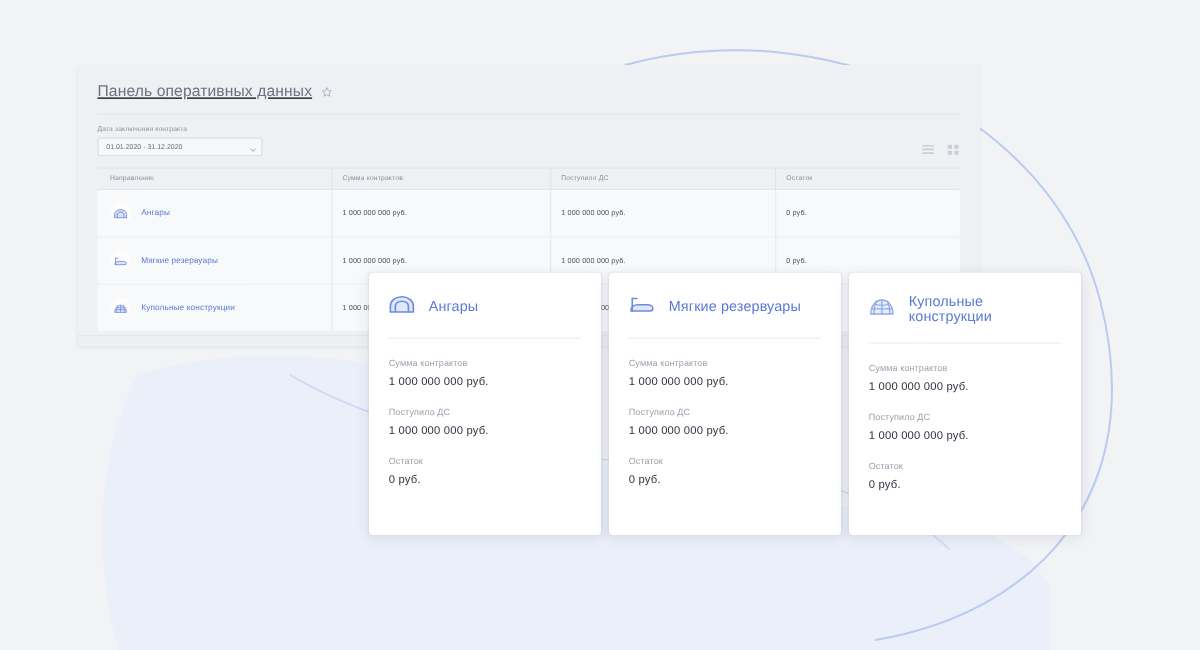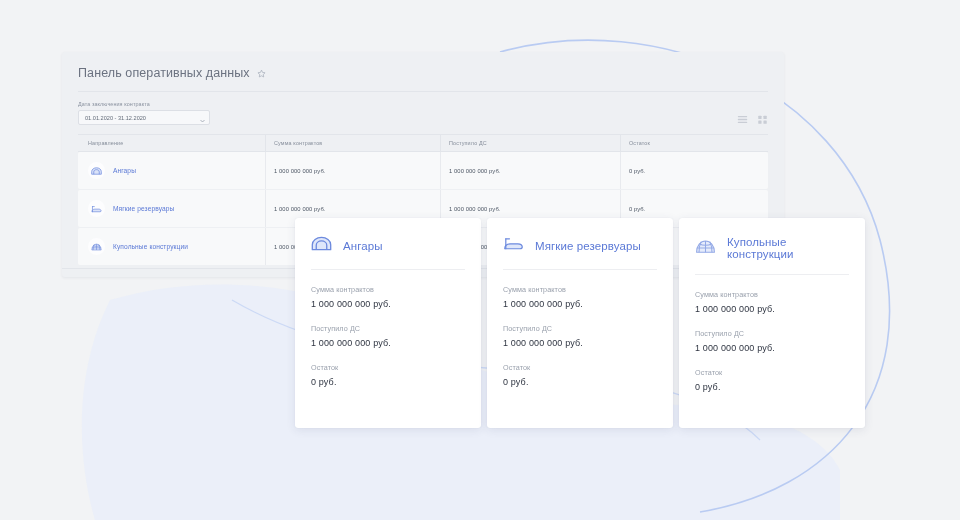--- a/index.html
+++ b/index.html
@@ -42,20 +42,21 @@
   #panel-head {
     padding: 14px 16px 0 16px;
   }
 
   #panel-title-row {
     display: flex;
     align-items: center;
     gap: 7px;
     padding-bottom: 11px;
     border-bottom: 1px solid #e2e5ea;
+    text-decoration: underline;
   }
 
   #panel-title {
     font-size: 12.5px;
     color: #6b7280;
     letter-spacing: .1px;
   }
 
   .star-icon { display: block; }
 

